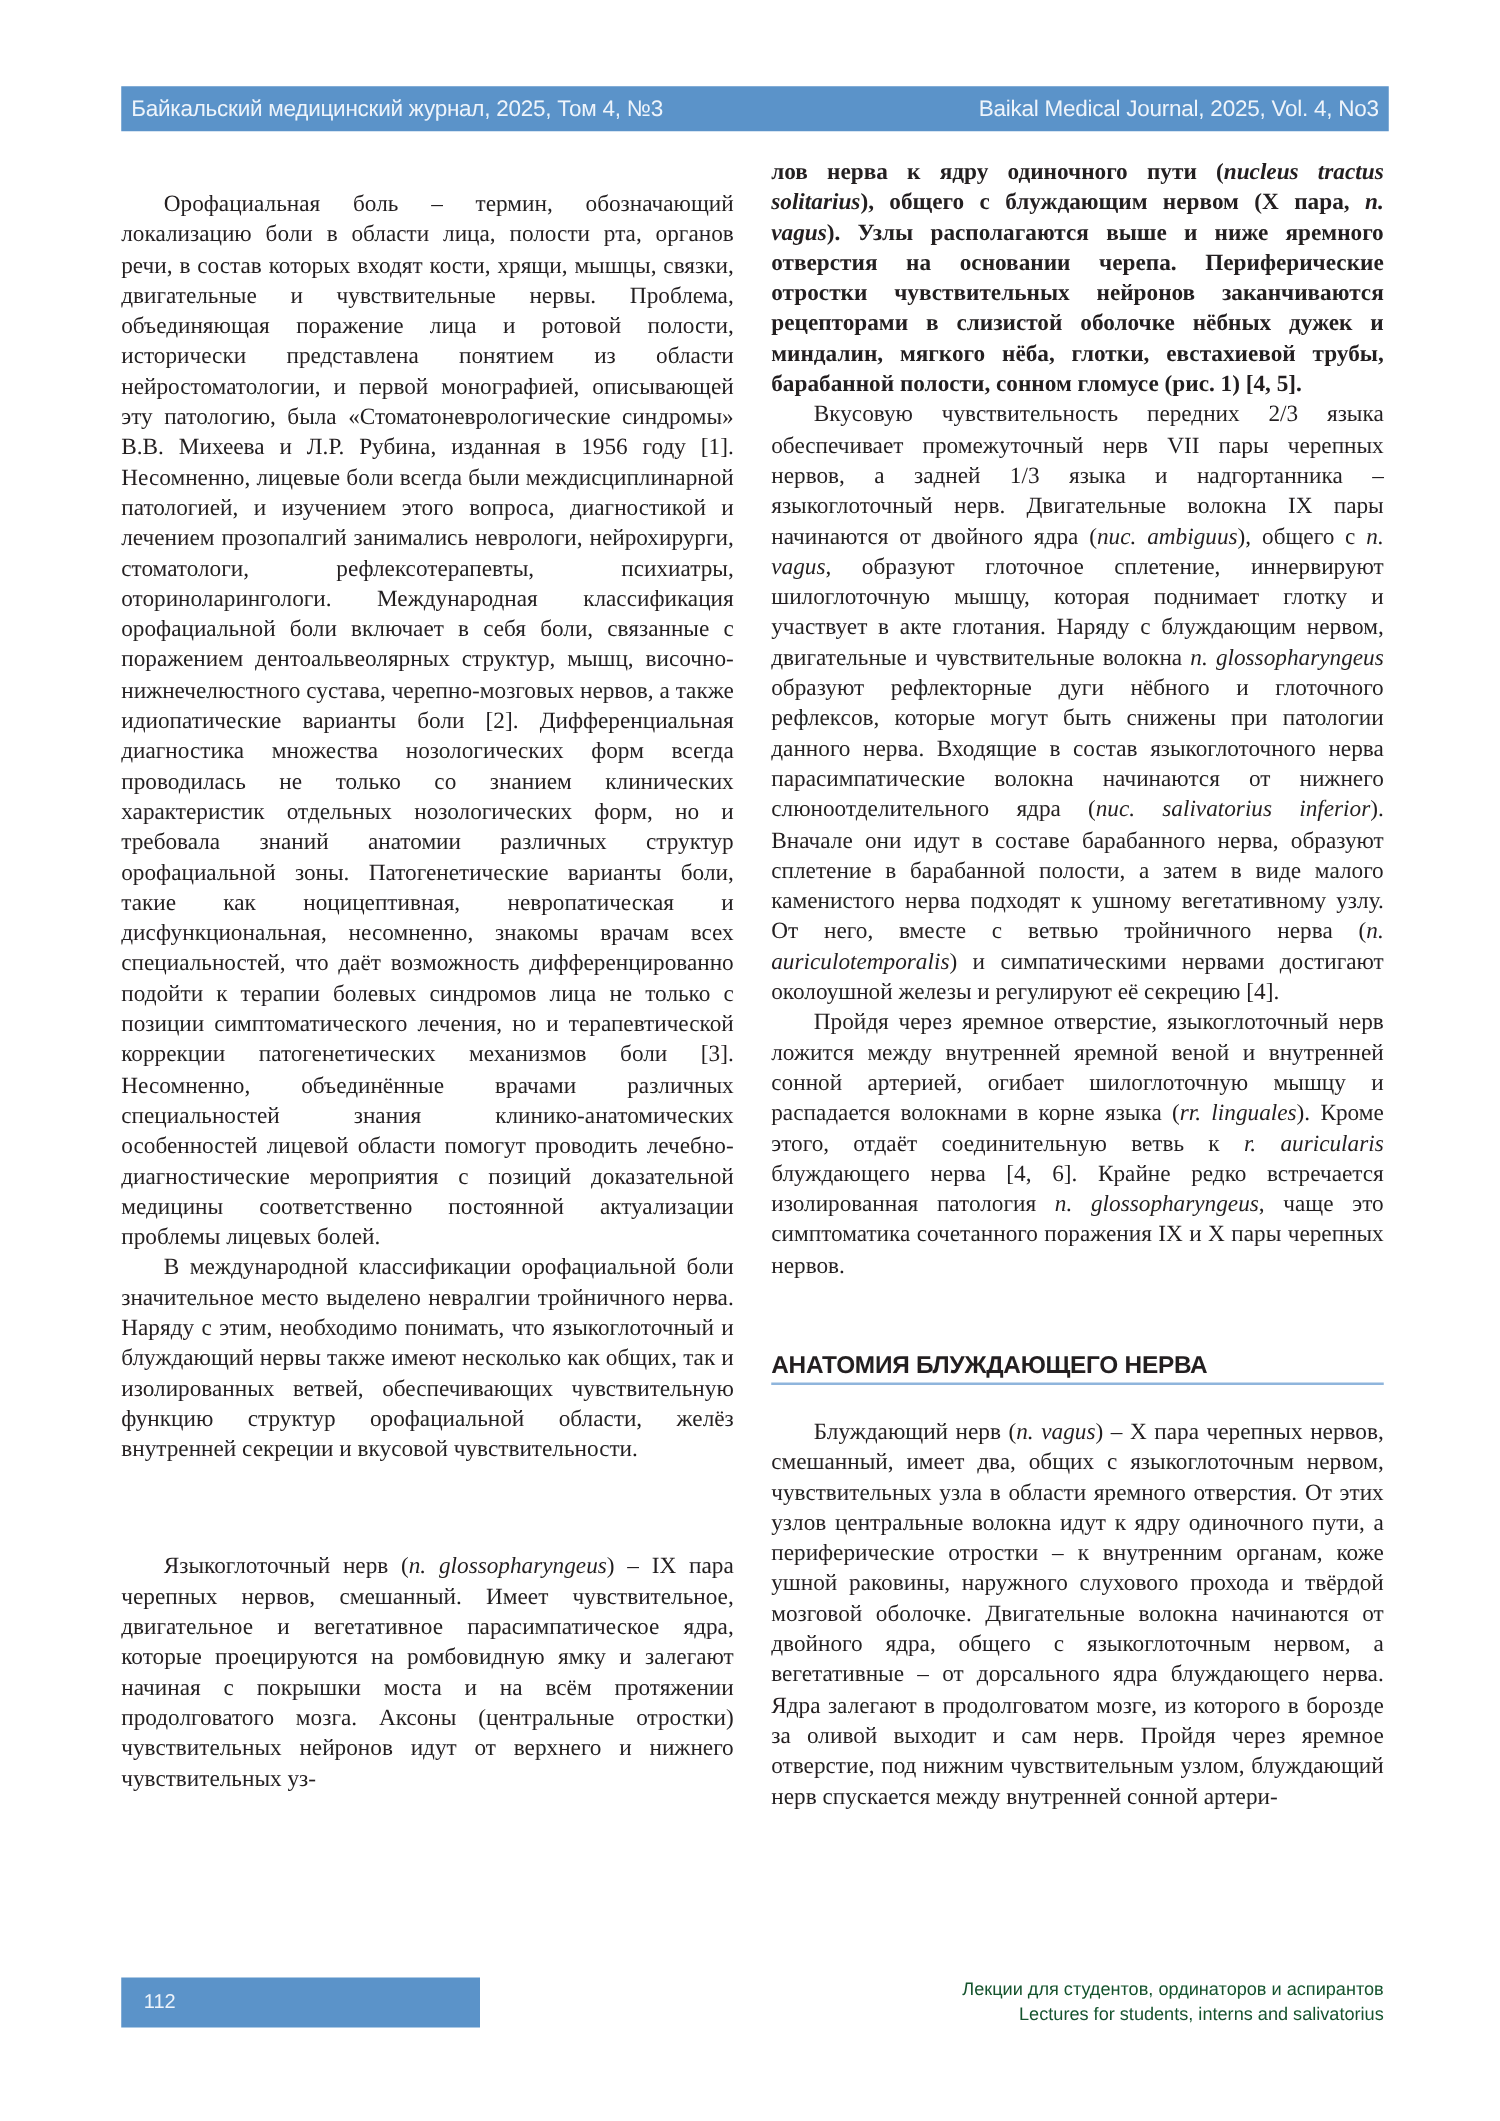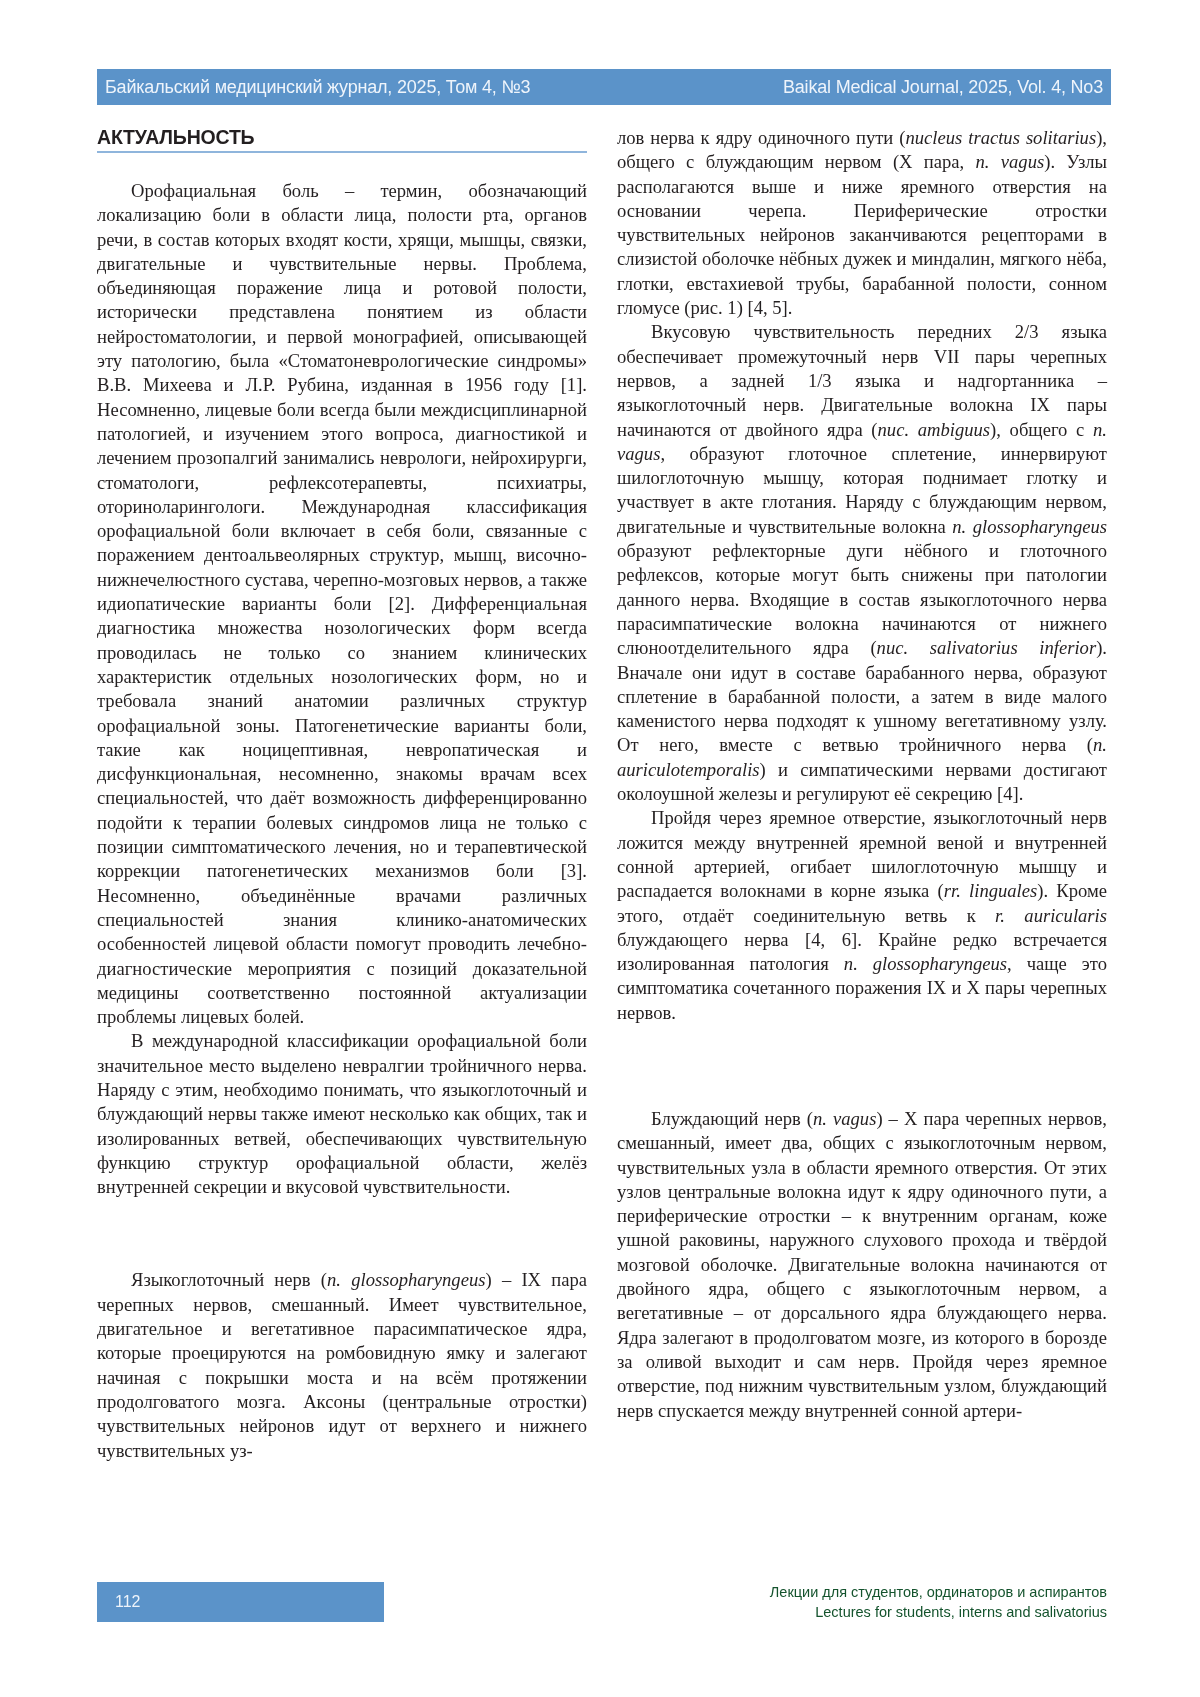--- a/index.html
+++ b/index.html
@@ -4,51 +4,51 @@
 <style>
   html, body { margin: 0; padding: 0; background: #ffffff; }
   body { width: 1200px; height: 1697px; position: relative; overflow: hidden; font-family: "Liberation Serif", "DejaVu Serif", serif; color: #231f20; }
   .header-bar { position: absolute; left: 97px; top: 69px; width: 1014px; height: 36px; background: #5b93c9; display: flex; align-items: center; justify-content: space-between; padding: 0 8px; box-sizing: border-box; }
   .header-bar span { font-family: "Liberation Sans", "DejaVu Sans", sans-serif; font-size: 18px; color: #eef4fb; letter-spacing: -0.2px; }
   .col { position: absolute; top: 126px; width: 490px; }
   .col-left { left: 97px; }
   .col-right { left: 617px; }
   .sec-title { font-family: "Liberation Sans", "DejaVu Sans", sans-serif; font-weight: bold; font-size: 19.5px; color: #231f20; padding-bottom: 2px; border-bottom: 2px solid #8fb5dc; margin: 0; letter-spacing: -0.2px; }
   p.body { margin: 0; font-size: 18.6px; line-height: 24.3px; text-align: justify; text-indent: 34px; hyphens: manual; }
-  p.body.noindent { text-indent: 0; }
+  p.body.noindent { text-indent: 0; font-weight: bold; }
   p.body i { font-style: italic; }
   .gap-after-title { height: 26px; }
   .gap-section { height: 43px; }
   .footer-box { position: absolute; left: 97px; top: 1582px; width: 287px; height: 40px; background: #5b93c9; display: flex; align-items: center; padding-left: 18px; box-sizing: border-box; }
   .footer-box span { font-family: "Liberation Sans", "DejaVu Sans", sans-serif; font-size: 16px; color: #eef4fb; }
   .footer-right { position: absolute; right: 93px; top: 1582px; text-align: right; font-family: "Liberation Sans", "DejaVu Sans", sans-serif; font-size: 14.5px; line-height: 20px; color: #14532d; }
 </style>
 </head>
 <body>
 
 <div class="header-bar">
   <span>Байкальский медицинский журнал, 2025, Том 4, №3</span>
   <span>Baikal Medical Journal, 2025, Vol. 4, No3</span>
 </div>
 
 <div class="col col-left">
-  <h2 class="sec-title">АКТУАЛЬНОСТЬ</h2>
   <div class="gap-after-title"></div>
   <p class="body">Орофациальная боль – термин, обозначающий локализацию боли в области лица, полости рта, органов речи, в состав которых входят кости, хрящи, мышцы, связки, двигательные и чувствительные нервы. Проблема, объединяющая поражение лица и ротовой полости, исторически представлена понятием из области нейростоматологии, и первой монографией, описывающей эту патологию, была «Стоматоневрологические синдромы» В.В. Михеева и Л.Р. Рубина, изданная в 1956 году [1]. Несомненно, лицевые боли всегда были междисциплинарной патологией, и изучением этого вопроса, диагностикой и лечением прозопалгий занимались неврологи, нейрохирурги, стоматологи, рефлексотерапевты, психиатры, оториноларингологи. Международная классификация орофациальной боли включает в себя боли, связанные с поражением дентоальвеолярных структур, мышц, височно-нижнечелюстного сустава, черепно-мозговых нервов, а также идиопатические варианты боли [2]. Дифференциальная диагностика множества нозологических форм всегда проводилась не только со знанием клинических характеристик отдельных нозологических форм, но и требовала знаний анатомии различных структур орофациальной зоны. Патогенетические варианты боли, такие как ноцицептивная, невропатическая и дисфункциональная, несомненно, знакомы врачам всех специальностей, что даёт возможность дифференцированно подойти к терапии болевых синдромов лица не только с позиции симптоматического лечения, но и терапевтической коррекции патогенетических механизмов боли [3]. Несомненно, объединённые врачами различных специальностей знания клинико-анатомических особенностей лицевой области помогут проводить лечебно-диагностические мероприятия с позиций доказательной медицины соответственно постоянной актуализации проблемы лицевых болей.</p>
   <p class="body">В международной классификации орофациальной боли значительное место выделено невралгии тройничного нерва. Наряду с этим, необходимо понимать, что языкоглоточный и блуждающий нервы также имеют несколько как общих, так и изолированных ветвей, обеспечивающих чувствительную функцию структур орофациальной области, желёз внутренней секреции и вкусовой чувствительности.</p>
   <div class="gap-section"></div>
   <div class="gap-after-title"></div>
   <p class="body"><span>Языкоглоточный нерв (</span><i>n. glossopharyngeus</i><span>) – IX пара черепных нервов, смешанный. Имеет чувствительное, двигательное и вегетативное парасимпатическое ядра, которые проецируются на ромбовидную ямку и залегают начиная с покрышки моста и на всём протяжении продолговатого мозга. Аксоны (центральные отростки) чувствительных нейронов идут от верхнего и нижнего чувствительных уз</span>-</p>
 </div>
 
 <div class="col col-right">
   <p class="body noindent"><span>лов нерва к ядру одиночного пути (</span><i>nucleus tractus solitarius</i><span>), общего с блуждающим нервом (X пара, </span><i>n. vagus</i><span>). Узлы располагаются выше и ниже яремного отверстия на основании черепа. Периферические отростки чувствительных нейронов заканчиваются рецепторами в слизистой оболочке нёбных дужек и миндалин, мягкого нёба, глотки, евстахиевой трубы, барабанной полости, сонном гломусе (рис. 1) [4, 5].</span></p>
   <p class="body"><span>Вкусовую чувствительность передних 2/3 языка обеспечивает промежуточный нерв VII пары черепных нервов, а задней 1/3 языка и надгортанника – языкоглоточный нерв. Двигательные волокна IX пары начинаются от двойного ядра (</span><i>nuc. ambiguus</i><span>), общего с </span><i>n. vagus</i><span>, образуют глоточное сплетение, иннервируют шилоглоточную мышцу, которая поднимает глотку и участвует в акте глотания. Наряду с блуждающим нервом, двигательные и чувствительные волокна </span><i>n. glossopharyngeus</i><span> образуют рефлекторные дуги нёбного и глоточного рефлексов, которые могут быть снижены при патологии данного нерва. Входящие в состав языкоглоточного нерва парасимпатические волокна начинаются от нижнего слюноотделительного ядра (</span><i>nuc. salivatorius inferior</i><span>). Вначале они идут в составе барабанного нерва, образуют сплетение в барабанной полости, а затем в виде малого каменистого нерва подходят к ушному вегетативному узлу. От него, вместе с ветвью тройничного нерва (</span><i>n. auriculotemporalis</i><span>) и симпатическими нервами достигают околоушной железы и регулируют её секрецию [4].</span></p>
   <p class="body"><span>Пройдя через яремное отверстие, языкоглоточный нерв ложится между внутренней яремной веной и внутренней сонной артерией, огибает шилоглоточную мышцу и распадается волокнами в корне языка (</span><i>rr. linguales</i><span>). Кроме этого, отдаёт соединительную ветвь к </span><i>r. auricularis</i><span> блуждающего нерва [4, 6]. Крайне редко встречается изолированная патология </span><i>n. glossopharyngeus</i><span>, чаще это симптоматика сочетанного поражения IX и X пары черепных нервов.</span></p>
   <div class="gap-section" style="height:56px"></div>
+  <h2 class="sec-title">АНАТОМИЯ БЛУЖДАЮЩЕГО НЕРВА</h2>
   <div class="gap-after-title"></div>
   <p class="body"><span>Блуждающий нерв (</span><i>n. vagus</i><span>) – X пара черепных нервов, смешанный, имеет два, общих с языкоглоточным нервом, чувствительных узла в области яремного отверстия. От этих узлов центральные волокна идут к ядру одиночного пути, а периферические отростки – к внутренним органам, коже ушной раковины, наружного слухового прохода и твёрдой мозговой оболочке. Двигательные волокна начинаются от двойного ядра, общего с языкоглоточным нервом, а вегетативные – от дорсального ядра блуждающего нерва. Ядра залегают в продолговатом мозге, из которого в борозде за оливой выходит и сам нерв. Пройдя через яремное отверстие, под нижним чувствительным узлом, блуждающий нерв спускается между внутренней сонной артери-</span></p>
 </div>
 
 <div class="footer-box">
   <span>112</span>
 </div>
 <div class="footer-right">
   <div>Лекции для студентов, ординаторов и аспирантов</div>
   <div>Lectures for students, interns and salivatorius</div>

